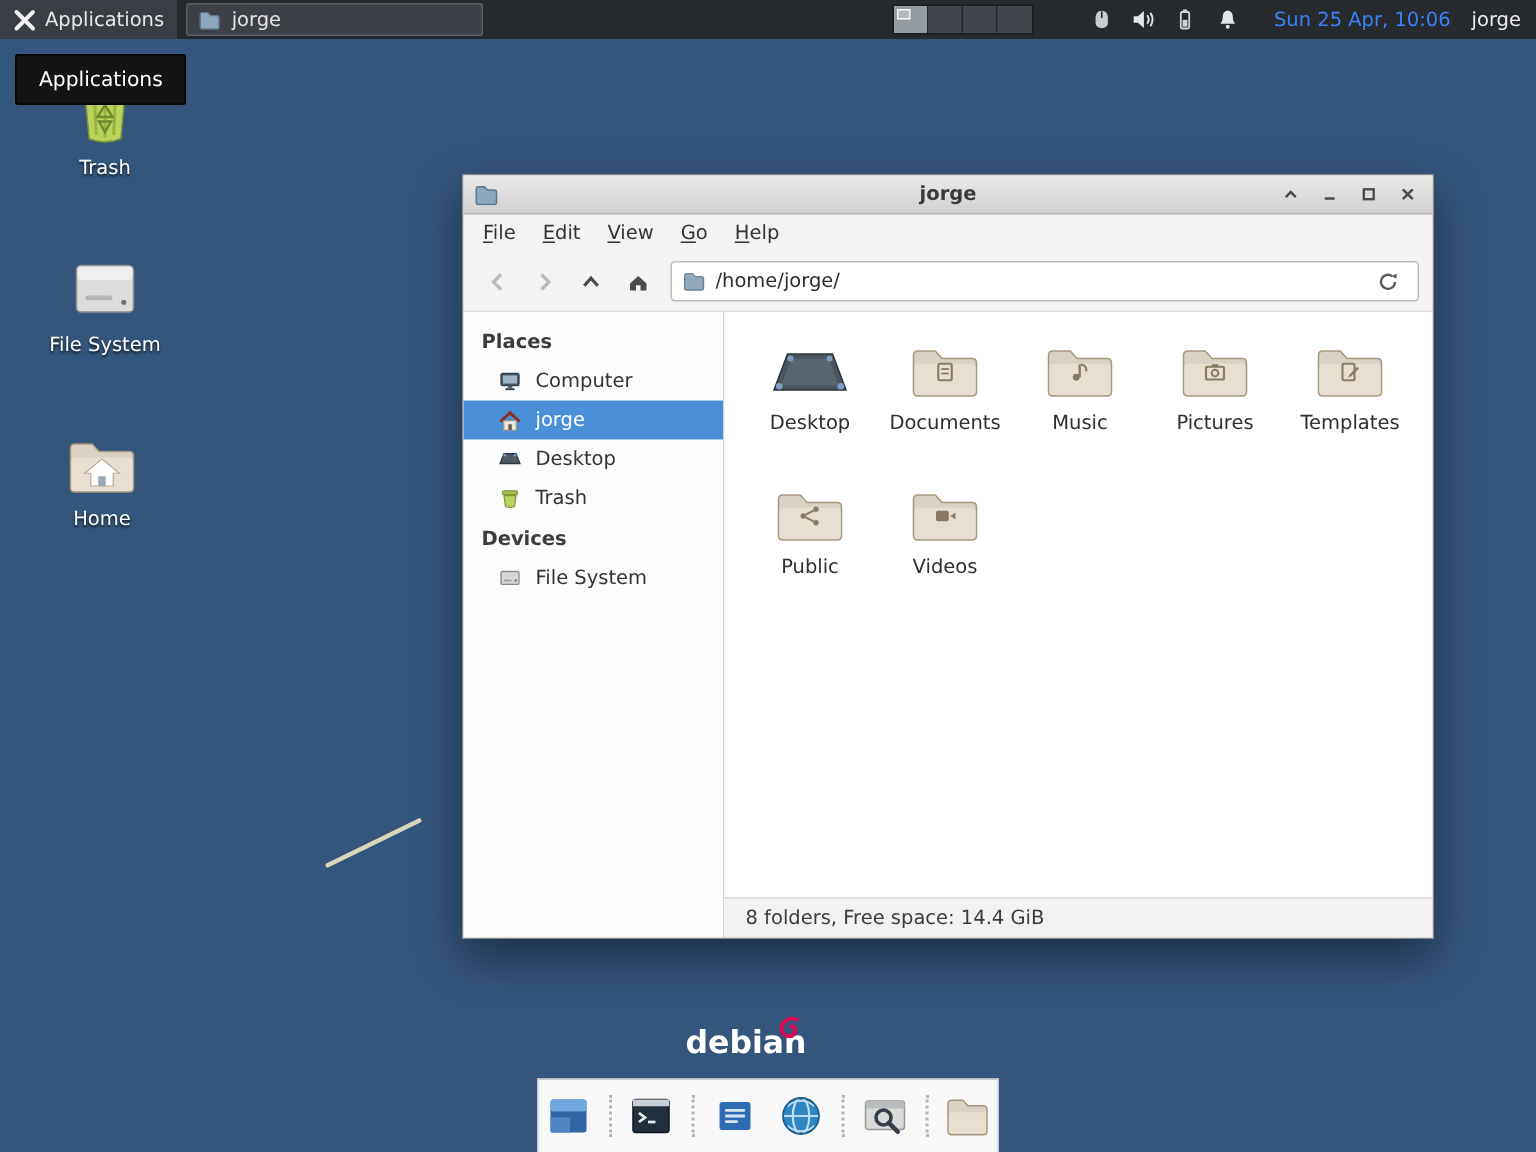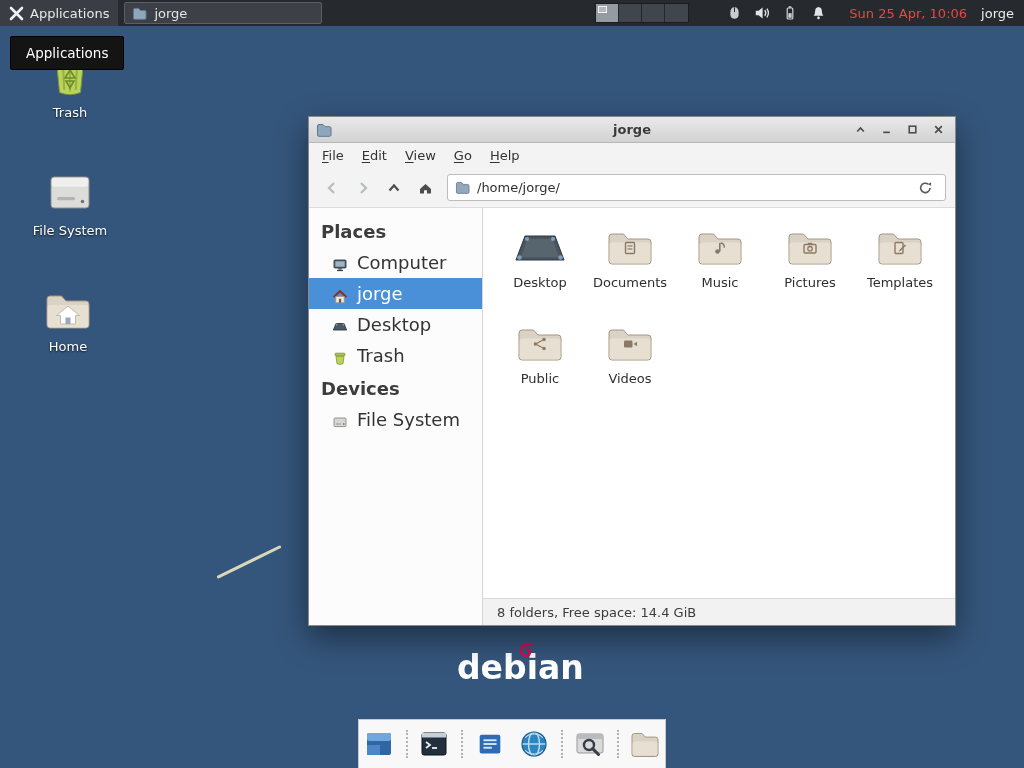--- a/index.html
+++ b/index.html
@@ -20,21 +20,21 @@
     white-space:nowrap; overflow:hidden; }
   .panel-spacer { flex:1; }
   .pager { display:flex; border:1px solid #1b1e21; height:20px; margin-right:34px; }
   .ws { width:23px; height:18px; background:#41464c; border-right:1px solid #23272b; }
   .ws:last-child { border-right:none; }
   .ws.active { background:#949ba1; }
   .ws .mini { display:block; width:9px; height:7px; margin:2px;
     border:1px solid #f4f4f4; background:rgba(255,255,255,.3); }
   .tray { display:flex; align-items:center; gap:6px; margin-right:10px; }
   .tray-ic { width:22px; height:26px; display:flex; align-items:center; justify-content:center; }
-  .clock { padding:0 10px; color:#ef4444; white-space:nowrap; }
+  .clock { padding:0 10px; color:#3b82f6; white-space:nowrap; }
   .user { padding:0 10px 0 4px; color:#ececec; }
 
   
   #tooltip { position:absolute; left:10px; top:36px; background:#141414;
     color:#fff; font-size:13.5px; padding:8px 15px; border-radius:2px;
     border:1px solid #000; z-index:60; }
 
   
   .desktop-icon { position:absolute; width:88px; display:flex;
     flex-direction:column; align-items:center; gap:7px; cursor:default; }
@@ -68,39 +68,39 @@
     gap:3px; background:#f3f3f3; }
   .nav-btn { width:28px; height:27px; display:flex; align-items:center; justify-content:center; }
   .path-entry { flex:1; height:27px; margin-left:5px; background:#fff;
     border:1px solid #bdbdbd; border-radius:3px; display:flex;
     align-items:center; padding:0 7px; gap:7px; }
   .path-entry input { flex:1; border:none; outline:none; background:transparent;
     font-family:inherit; font-size:13px; color:#2f2f2f; }
   .reload-btn { width:26px; height:26px; display:flex; align-items:center; justify-content:center; }
   .win-body { flex:1; display:flex; min-height:0; border-top:1px solid #dcdcdc; }
   .sidebar { width:174px; background:#fcfcfc; border-right:1px solid #d5d5d5;
-    padding-top:6px; font-size:18px; color:#333; }
+    padding-top:6px; font-size:13px; color:#333; }
   .side-header { padding:7px 12px 5px 12px; font-weight:bold; color:#3c3c3c; }
   .side-item { display:flex; align-items:flex-end; gap:9px; padding:5px 8px 5px 22px; }
   .side-item.selected { background:#4a90d9; color:#fff; }
   .side-ic { width:17px; height:16px; display:flex; align-items:center; justify-content:center; }
   .main-col { flex:1; display:flex; flex-direction:column; min-width:0; }
   .files { flex:1; background:#fff; padding:16px 4px 0 12px; display:flex;
     flex-wrap:wrap; align-content:flex-start; }
   .file { width:90px; height:92px; display:flex; flex-direction:column;
     align-items:center; margin-bottom:4px; }
   .ficon { height:44px; display:flex; align-items:flex-end; justify-content:center; position:relative; }
   .emblem { position:absolute; left:16px; top:16px; }
   .flabel { margin-top:7px; font-size:13px; color:#2f2f2f; white-space:nowrap; }
   .statusbar { height:27px; background:#f2f2f2; border-top:1px solid #d8d8d8;
     display:flex; align-items:center; padding:0 14px; font-size:13px; color:#3c3c3c; }
 
   
-  #debian-logo { position:absolute; left:457px; top:648px; color:#fff;
-    font-size:33px; font-weight:bold; line-height:1.2; letter-spacing:0; }
+  #debian-logo { position:absolute; left:457px; top:683px; color:#fff;
+    font-size:21px; font-weight:bold; line-height:1.2; letter-spacing:0; }
   #debian-logo .swirl { position:absolute; left:60px; top:-7px; }
 
   
   #dock { position:absolute; left:358px; top:719px; width:308px; height:49px;
     background:#f8f8f8; border:1px solid #c9c9c9; border-bottom:none;
     display:flex; align-items:center; justify-content:center; gap:5px; z-index:40; }
   .dock-btn { width:40px; height:40px; display:flex; align-items:center; justify-content:center; }
   .dock-sep { width:0; height:28px; border-left:2px dotted #b3b3b3; margin:0 2px; }
 </style>
 </head>

